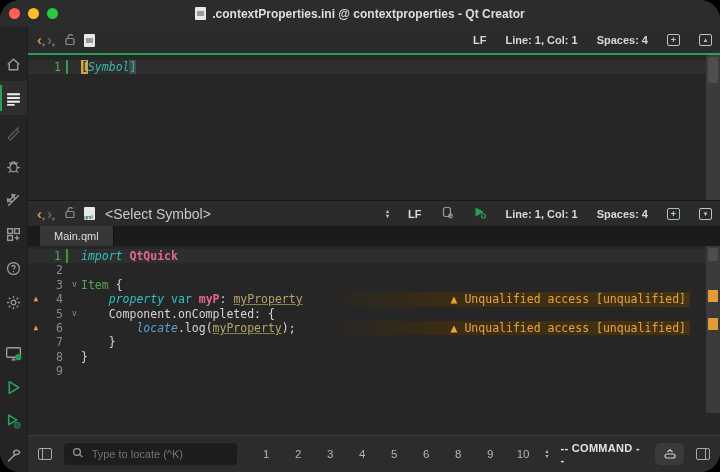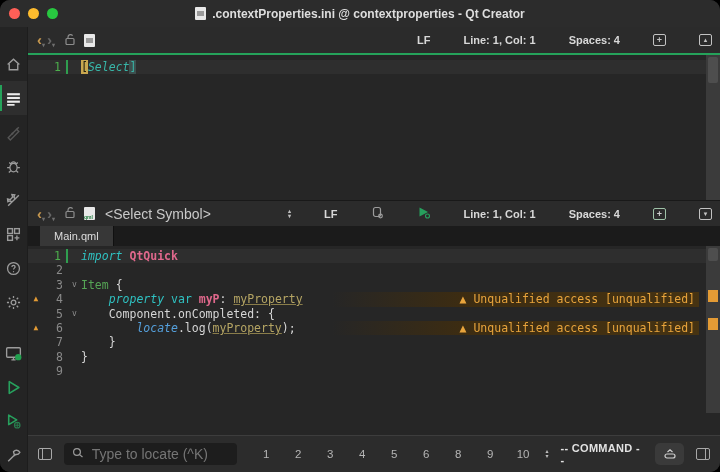--- a/index.html
+++ b/index.html
@@ -1,17 +1,17 @@
 <!DOCTYPE html>
 <html><head>
 <meta charset="utf-8">
 <style>
   html,body{margin:0;padding:0;background:#000;}
   *{box-sizing:border-box;}
-  .window{position:relative;width:720px;height:472px;background:#262626;border-radius:10px;overflow:hidden;
+  .window{position:relative;width:720px;height:472px;background:#262626;border-radius:20px;overflow:hidden;
           font-family:"Liberation Sans",sans-serif;color:#d6d6d6;}
   
   .titlebar{position:absolute;left:0;top:0;right:0;height:27px;background:#2c2c2c;display:flex;align-items:center;justify-content:center;}
   .lights{position:absolute;left:9px;top:8px;display:flex;gap:8px;}
   .light{width:11px;height:11px;border-radius:50%;}
   .light.red{background:#ff5f57;}.light.yellow{background:#febc2e;}.light.green{background:#28c840;}
   .title-wrap{display:flex;align-items:center;gap:6px;font-size:12px;font-weight:bold;color:#dedede;}
   .doc-ico{width:11px;height:13px;background:#e8e8e8;border-radius:1px;position:relative;}
   .doc-ico::after{content:"";position:absolute;left:2px;top:4px;width:7px;height:5px;background:#9a9a9a;}
   
@@ -24,21 +24,21 @@
   
   .main{position:absolute;left:28px;top:27px;right:0;bottom:0;display:flex;flex-direction:column;}
   .toolbar{height:26px;background:#2b2b2b;display:flex;align-items:center;padding:0 8px;flex:none;font-size:11px;}
   .toolbar2{border-top:1px solid #191919;}
   .greenline{height:2px;background:#25a25a;flex:none;}
   .navchev{font-size:15px;font-weight:bold;line-height:1;padding:0 1px;}
   .navchev .drop{font-size:6px;color:#6f6f6f;vertical-align:-2px;}
   .back{color:#c7984f;}
   .fwd{color:#666;}
   .tbicon{margin-left:8px;display:flex;align-items:center;}
-  .tb-right{margin-left:auto;display:flex;align-items:center;gap:33px;color:#d8d8d8;font-weight:bold;font-size:11px;}
+  .tb-right{margin-left:auto;display:flex;align-items:center;gap:19px;color:#d8d8d8;font-weight:bold;font-size:11px;}
   .sym-combo{margin-left:10px;color:#c9c9c9;font-size:14px;display:flex;align-items:center;gap:6px;}
   .spinner{display:inline-flex;flex-direction:column;font-size:6px;line-height:5px;color:#bdbdbd;}
   
   .tabbar{height:22px;background:#1b1b1b;display:flex;align-items:flex-end;flex:none;}
   .tabbar.small{height:20px;}
   .tab{height:100%;margin-left:12px;padding:0 14px;background:#373737;color:#dcdcdc;font-size:11px;display:flex;align-items:center;border-right:1px solid #101010;}
   
   .editor{position:relative;background:#262626;font-family:"DejaVu Sans Mono","Liberation Mono",monospace;font-size:11.5px;overflow:hidden;flex:none;}
   #editor1{height:145px;padding-top:5px;}
   #editor2{height:167px;padding-top:3px;}
@@ -52,29 +52,29 @@
   .tk-plain{color:#d6d6d6;}
   .tk-kwi{color:#2fc1c1;font-style:italic;}
   .tk-kw{color:#2fc1c1;}
   .tk-pink{color:#e0688c;font-weight:bold;}
   .tk-green{color:#55a555;}
   .tk-bluei{color:#55a0dc;font-style:italic;}
   .tk-olive{color:#b5a564;text-decoration:underline;text-decoration-color:#8a7d4a;}
   .tk-cursor{background:#c9a74f;color:#20200f;}
   .tk-teali{color:#38b6a8;font-style:italic;}
   .tk-tealhl{color:#38b6a8;background:#3d4f4e;}
-  .annot{position:absolute;right:21px;top:0;height:100%;width:367px;display:flex;align-items:center;justify-content:flex-end;
+  .annot{position:absolute;right:30px;top:0;height:100%;width:367px;display:flex;align-items:center;justify-content:flex-end;
          color:#e8a43c;background:linear-gradient(90deg,rgba(64,46,18,0) 0%,#3c2c12 35%,#463312 100%);padding-right:4px;padding-left:16px;}
   .sbar{position:absolute;right:0;top:0;bottom:0;width:14px;background:#3b3b3b;}
   .sbar .thumb{position:absolute;left:2px;right:2px;border-radius:2px;background:#4e4e4e;}
   .mark{position:absolute;right:2px;width:10px;height:12px;background:#e39b35;}
   
   .statusbar{margin-top:auto;height:37px;background:#2c2c2c;border-top:1px solid #3d3d3d;display:flex;align-items:center;padding:0 10px;flex:none;}
   .locator{margin-left:12px;width:178px;height:22px;background:#1d1d1d;border-radius:4px;display:flex;align-items:center;padding:0 8px;gap:6px;}
-  .locator input{background:transparent;border:none;outline:none;color:#9a9a9a;font-size:14px;font-family:"Liberation Sans",sans-serif;width:130px;}
+  .locator input{background:transparent;border:none;outline:none;color:#9a9a9a;font-size:11px;font-family:"Liberation Sans",sans-serif;width:130px;}
   .panes{margin-left:24px;display:flex;gap:21px;color:#b5b5b5;font-size:11.5px;}
   .pane-num{min-width:11px;text-align:center;cursor:default;}
   .mode{margin-left:12px;color:#e2e2e2;font-weight:bold;font-size:11px;letter-spacing:.3px;}
   .pillbtn{margin-left:14px;width:30px;height:22px;border-radius:5px;background:#3a3a3a;display:flex;align-items:center;justify-content:center;}
   .sq-toggle{width:14px;height:12px;border:1.3px solid #a8a8a8;border-radius:2px;position:relative;}
   .sq-toggle.left::after{content:"";position:absolute;left:3px;top:0;bottom:0;width:1.3px;background:#a8a8a8;}
   .sq-toggle.right::after{content:"";position:absolute;right:3px;top:0;bottom:0;width:1.3px;background:#a8a8a8;}
   .split-ico{width:13px;height:12px;border:1.2px solid #c2c2c2;border-radius:2px;color:#c2c2c2;font-size:9px;line-height:10px;text-align:center;}
   .split-ico.greenish{border-color:#9fc2a8;color:#cfcfcf;}
   .caret-ico{width:13px;height:12px;border:1.2px solid #c2c2c2;border-radius:2px;color:#c2c2c2;font-size:6px;line-height:10px;text-align:center;}
@@ -223,21 +223,21 @@
         <span>Line: 1, Col: 1</span>
         <span>Spaces: 4</span>
         <span class="split-ico">+</span>
         <span class="caret-ico">▲</span>
       </div>
     </div>
     <div class="greenline"></div>
 
 
     <div class="editor" id="editor1">
-      <div class="cl current"><span class="warncol"></span><span class="lnum">1</span><span class="foldcol"></span><span class="ctext"><span class="tk-cursor">[</span><span class="tk-teali">Select</span><span class="tk-tealhl">]</span></span></div>
+      <div class="cl current"><span class="warncol"></span><span class="lnum">1</span><span class="foldcol"></span><span class="ctext"><span class="tk-cursor">[</span><span class="tk-teali">Symbol</span><span class="tk-tealhl">]</span></span></div>
         <div class="sbar">
         <div class="thumb" style="top:2px;height:26px;"></div>
       </div>
     </div>
 
     <div class="toolbar toolbar2">
       <span class="navchev back">‹<span class="drop">▾</span></span>
       <span class="navchev fwd">›<span class="drop">▾</span></span>
       <span class="tbicon lock">
         <svg width="12" height="13" viewBox="0 0 12 13" fill="none" stroke="#8d8d8d" stroke-width="1.2">

